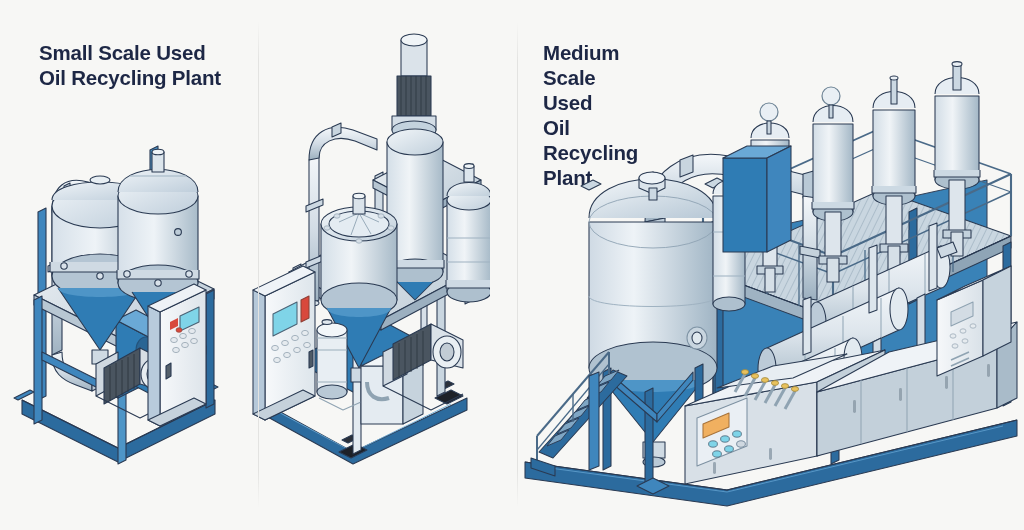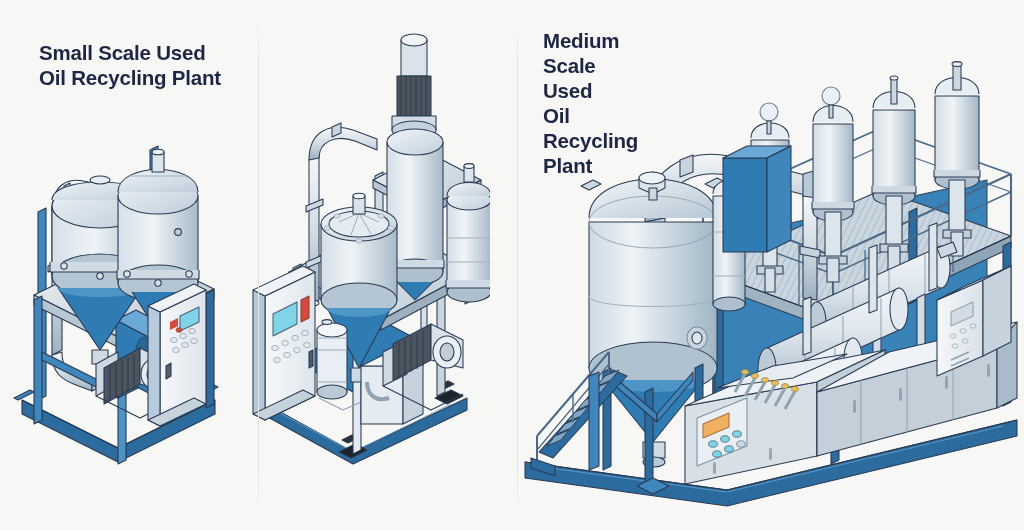--- a/index.html
+++ b/index.html
@@ -24,21 +24,21 @@
   .title{
     position:absolute;
     color:#1d2745;
     font-weight:700;
     font-size:20.5px;
     line-height:25px;
     letter-spacing:-0.2px;
     white-space:pre-line;
   }
   .title.t-small{left:39px;top:40px;}
-  .title.t-medium{left:285px;top:28px;}
+  .title.t-medium{left:285px;top:40px;}
   .art{position:absolute;left:0;top:0;width:100%;height:100%;pointer-events:none;}
   svg{display:block;}
 </style>
 </head>
 <body>
 
 <div class="board">
 
   <div class="panel small">
     <div class="title t-small">Small Scale Used

